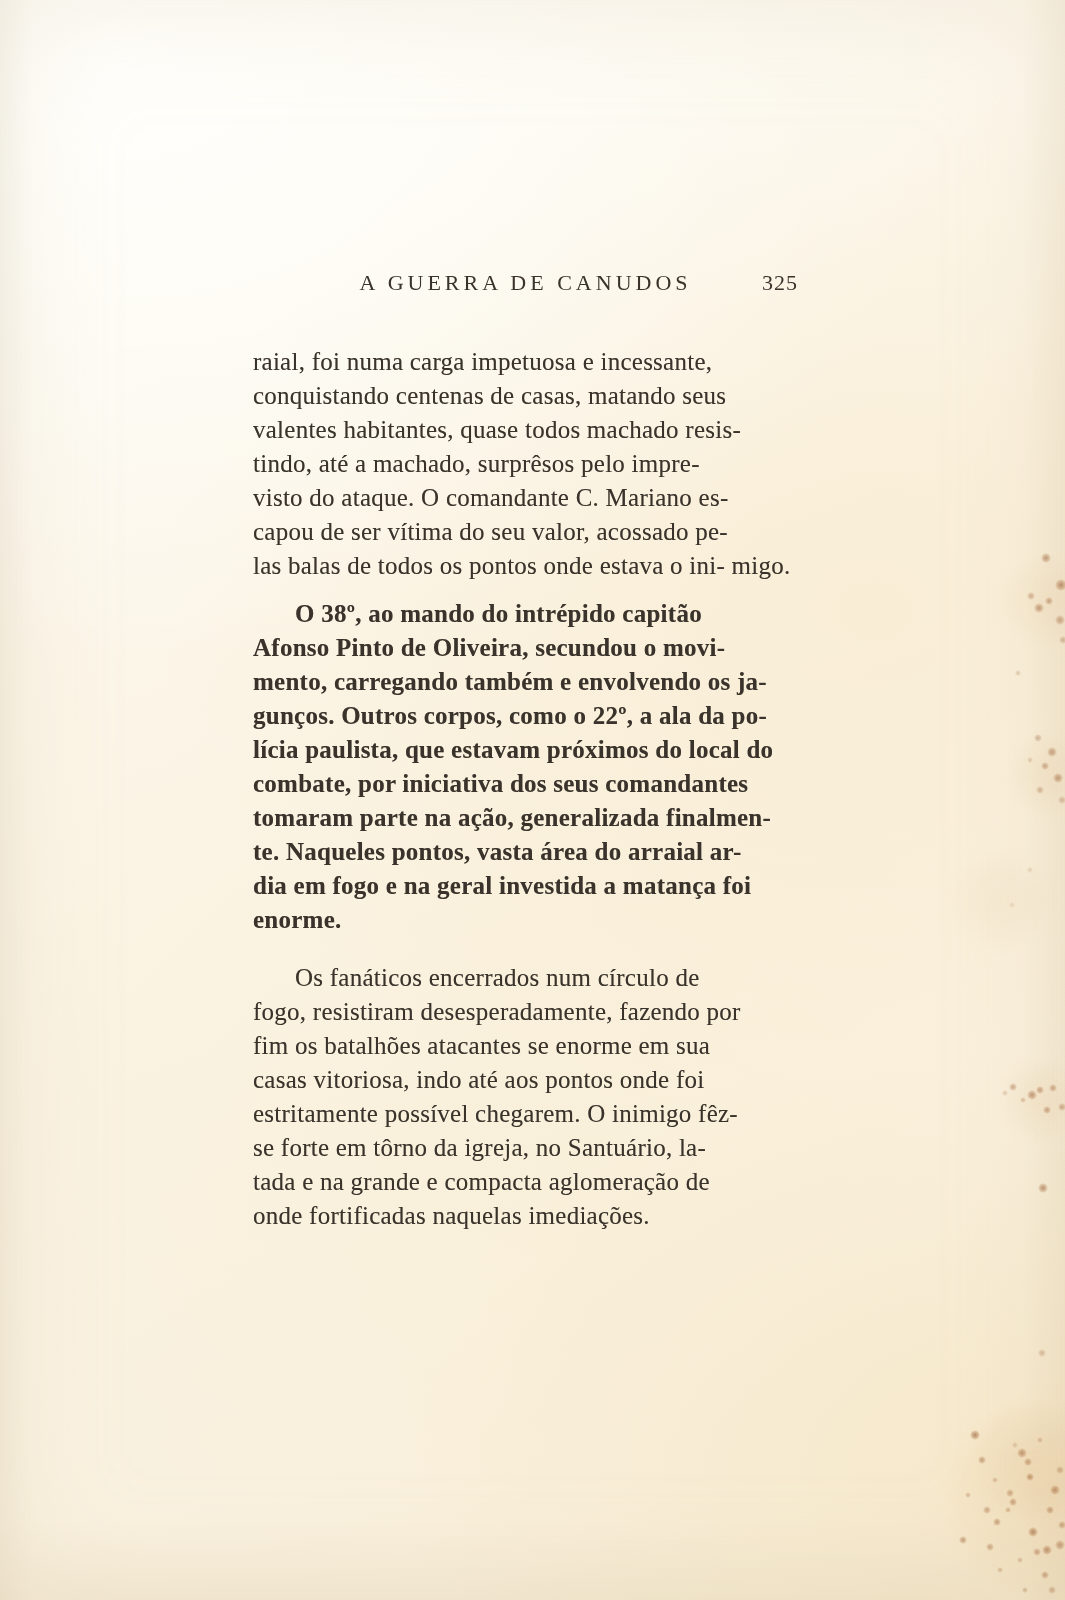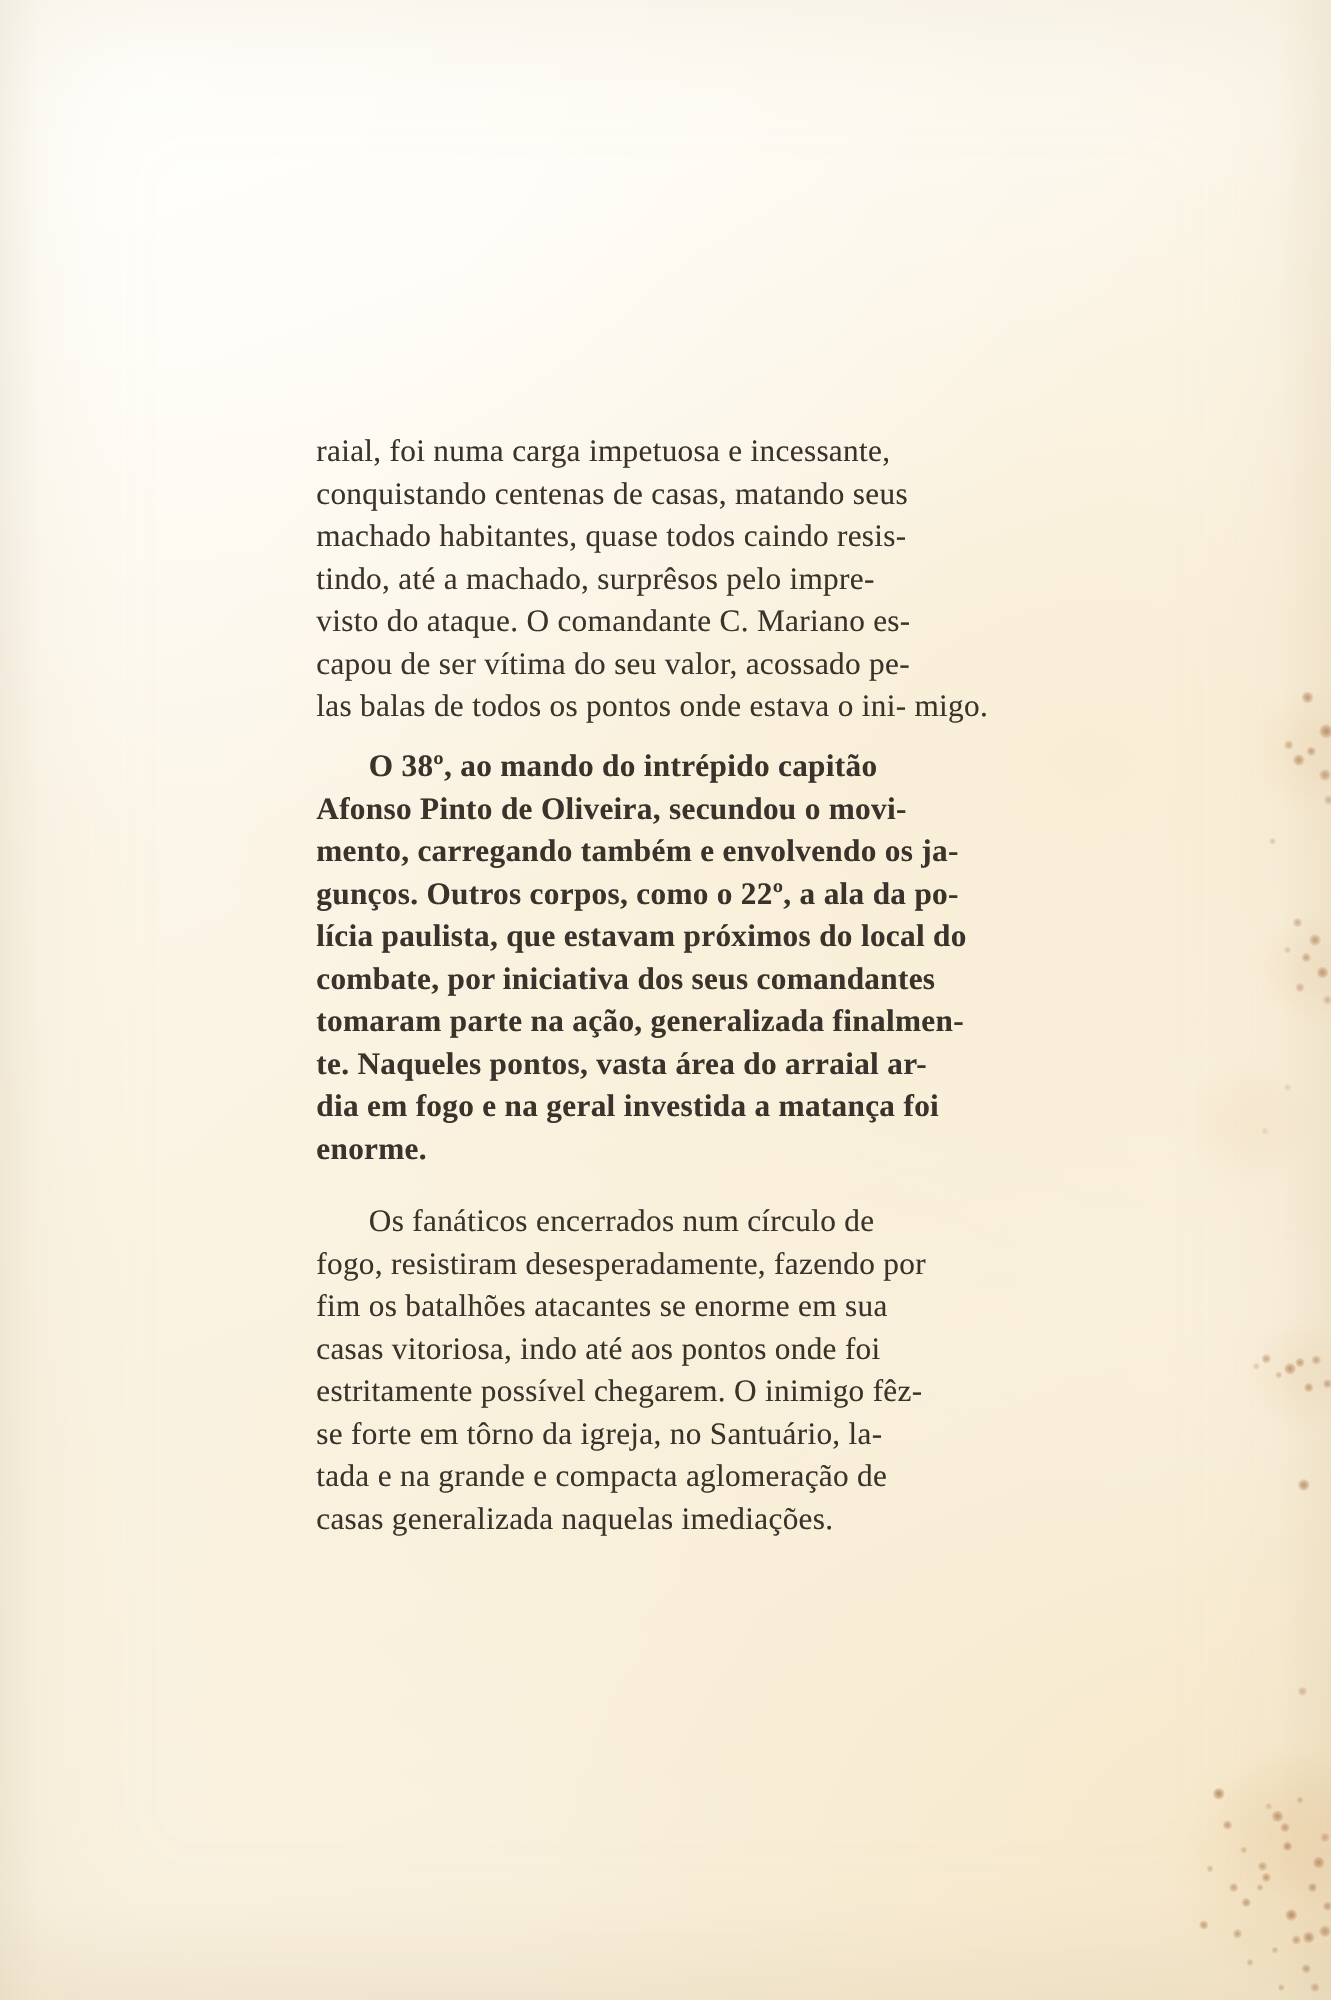--- a/index.html
+++ b/index.html
@@ -60,26 +60,30 @@
   .ln.indent { padding-left: 42px; }
   .stains { position: absolute; inset: 0; pointer-events: none; }
   .stains span { position: absolute; border-radius: 50%; }
 </style>
 </head>
 <body>
 
 <div class="page">
   <div class="vignette"></div>
 
+  <div class="running-head">
+    <span class="title">A GUERRA DE CANUDOS</span>
+    <span class="pagenum">325</span>
+  </div>
 
   <div class="text-block">
     <p class="p1">
       <span class="ln">raial, foi numa carga impetuosa e incessante,</span>
       <span class="ln">conquistando centenas de casas, matando seus</span>
-      <span class="ln">machado habitantes, quase todos caindo resis-</span>
+      <span class="ln">valentes habitantes, quase todos machado resis-</span>
       <span class="ln">tindo, até a machado, surprêsos pelo impre-</span>
       <span class="ln">visto do ataque. O comandante C. Mariano es-</span>
       <span class="ln">capou de ser vítima do seu valor, acossado pe-</span>
       <span class="ln">las balas de todos os pontos onde estava o ini-</span>
       <span class="ln last">migo.</span>
     </p>
     <p class="p2">
       <span class="ln indent">O 38º, ao mando do intrépido capitão</span>
       <span class="ln">Afonso Pinto de Oliveira, secundou o movi-</span>
       <span class="ln">mento, carregando também e envolvendo os ja-</span>
@@ -92,21 +96,21 @@
       <span class="ln last">enorme.</span>
     </p>
     <p class="p3">
       <span class="ln indent">Os fanáticos encerrados num círculo de</span>
       <span class="ln">fogo, resistiram desesperadamente, fazendo por</span>
       <span class="ln">fim os batalhões atacantes se enorme em sua</span>
       <span class="ln">casas vitoriosa, indo até aos pontos onde foi</span>
       <span class="ln">estritamente possível chegarem. O inimigo fêz-</span>
       <span class="ln">se forte em tôrno da igreja, no Santuário, la-</span>
       <span class="ln">tada e na grande e compacta aglomeração de</span>
-      <span class="ln last">casas generalizada naquelas imediações.</span>
+      <span class="ln last">onde fortificadas naquelas imediações.</span>
     </p>
   </div>
 
   <div class="stains" id="stains">
       <span style="left: 1041px; top: 553px; width: 10px; height: 10px; background: radial-gradient(circle, rgba(120, 60, 22, 0.45) 0%, rgba(160, 90, 40, 0.27) 45%, rgba(190, 130, 70, 0) 72%); filter: blur(0.4px);"></span>
       <span style="left: 1055px; top: 579px; width: 12px; height: 12px; background: radial-gradient(circle, rgba(120, 60, 22, 0.5) 0%, rgba(160, 90, 40, 0.3) 45%, rgba(190, 130, 70, 0) 72%); filter: blur(0.4px);"></span>
       <span style="left: 1027px; top: 592px; width: 8px; height: 8px; background: radial-gradient(circle, rgba(120, 60, 22, 0.35) 0%, rgba(160, 90, 40, 0.21) 45%, rgba(190, 130, 70, 0) 72%); filter: blur(0.4px);"></span>
       <span style="left: 1045px; top: 597px; width: 8px; height: 8px; background: radial-gradient(circle, rgba(120, 60, 22, 0.4) 0%, rgba(160, 90, 40, 0.24) 45%, rgba(190, 130, 70, 0) 72%); filter: blur(0.4px);"></span>
       <span style="left: 1034px; top: 603px; width: 10px; height: 10px; background: radial-gradient(circle, rgba(120, 60, 22, 0.45) 0%, rgba(160, 90, 40, 0.27) 45%, rgba(190, 130, 70, 0) 72%); filter: blur(0.4px);"></span>
       <span style="left: 1055px; top: 615px; width: 10px; height: 10px; background: radial-gradient(circle, rgba(120, 60, 22, 0.4) 0%, rgba(160, 90, 40, 0.24) 45%, rgba(190, 130, 70, 0) 72%); filter: blur(0.4px);"></span>

